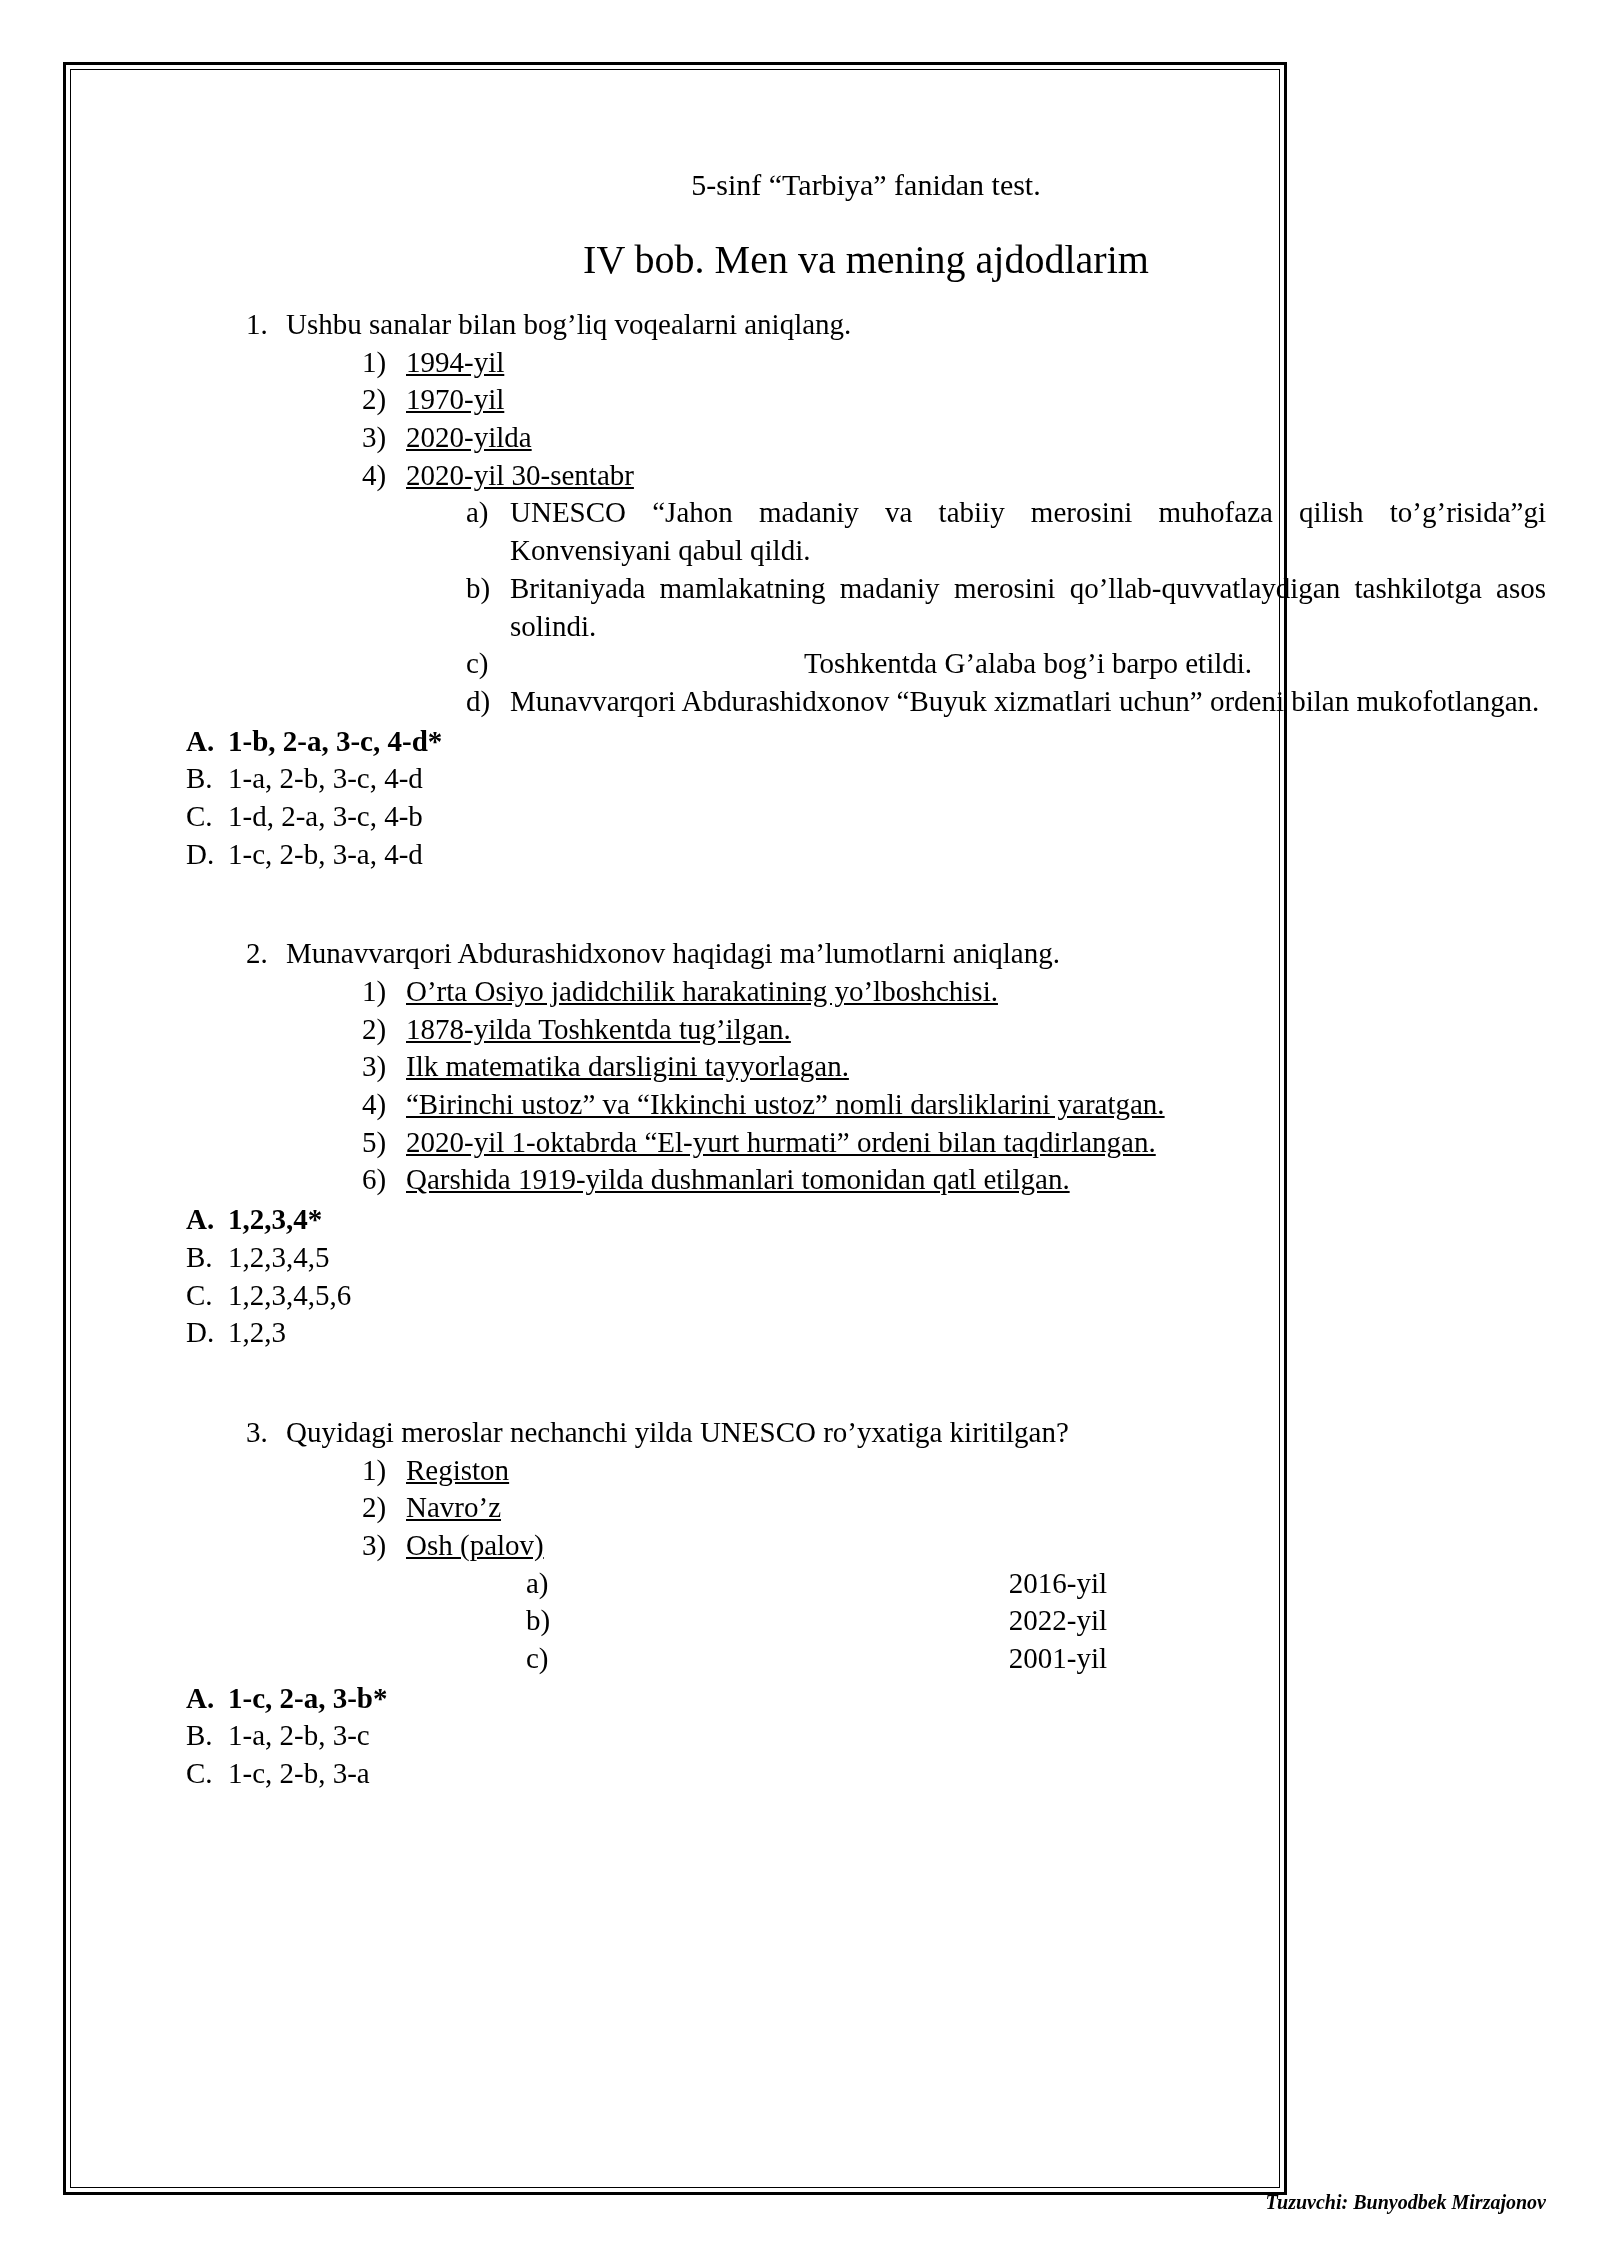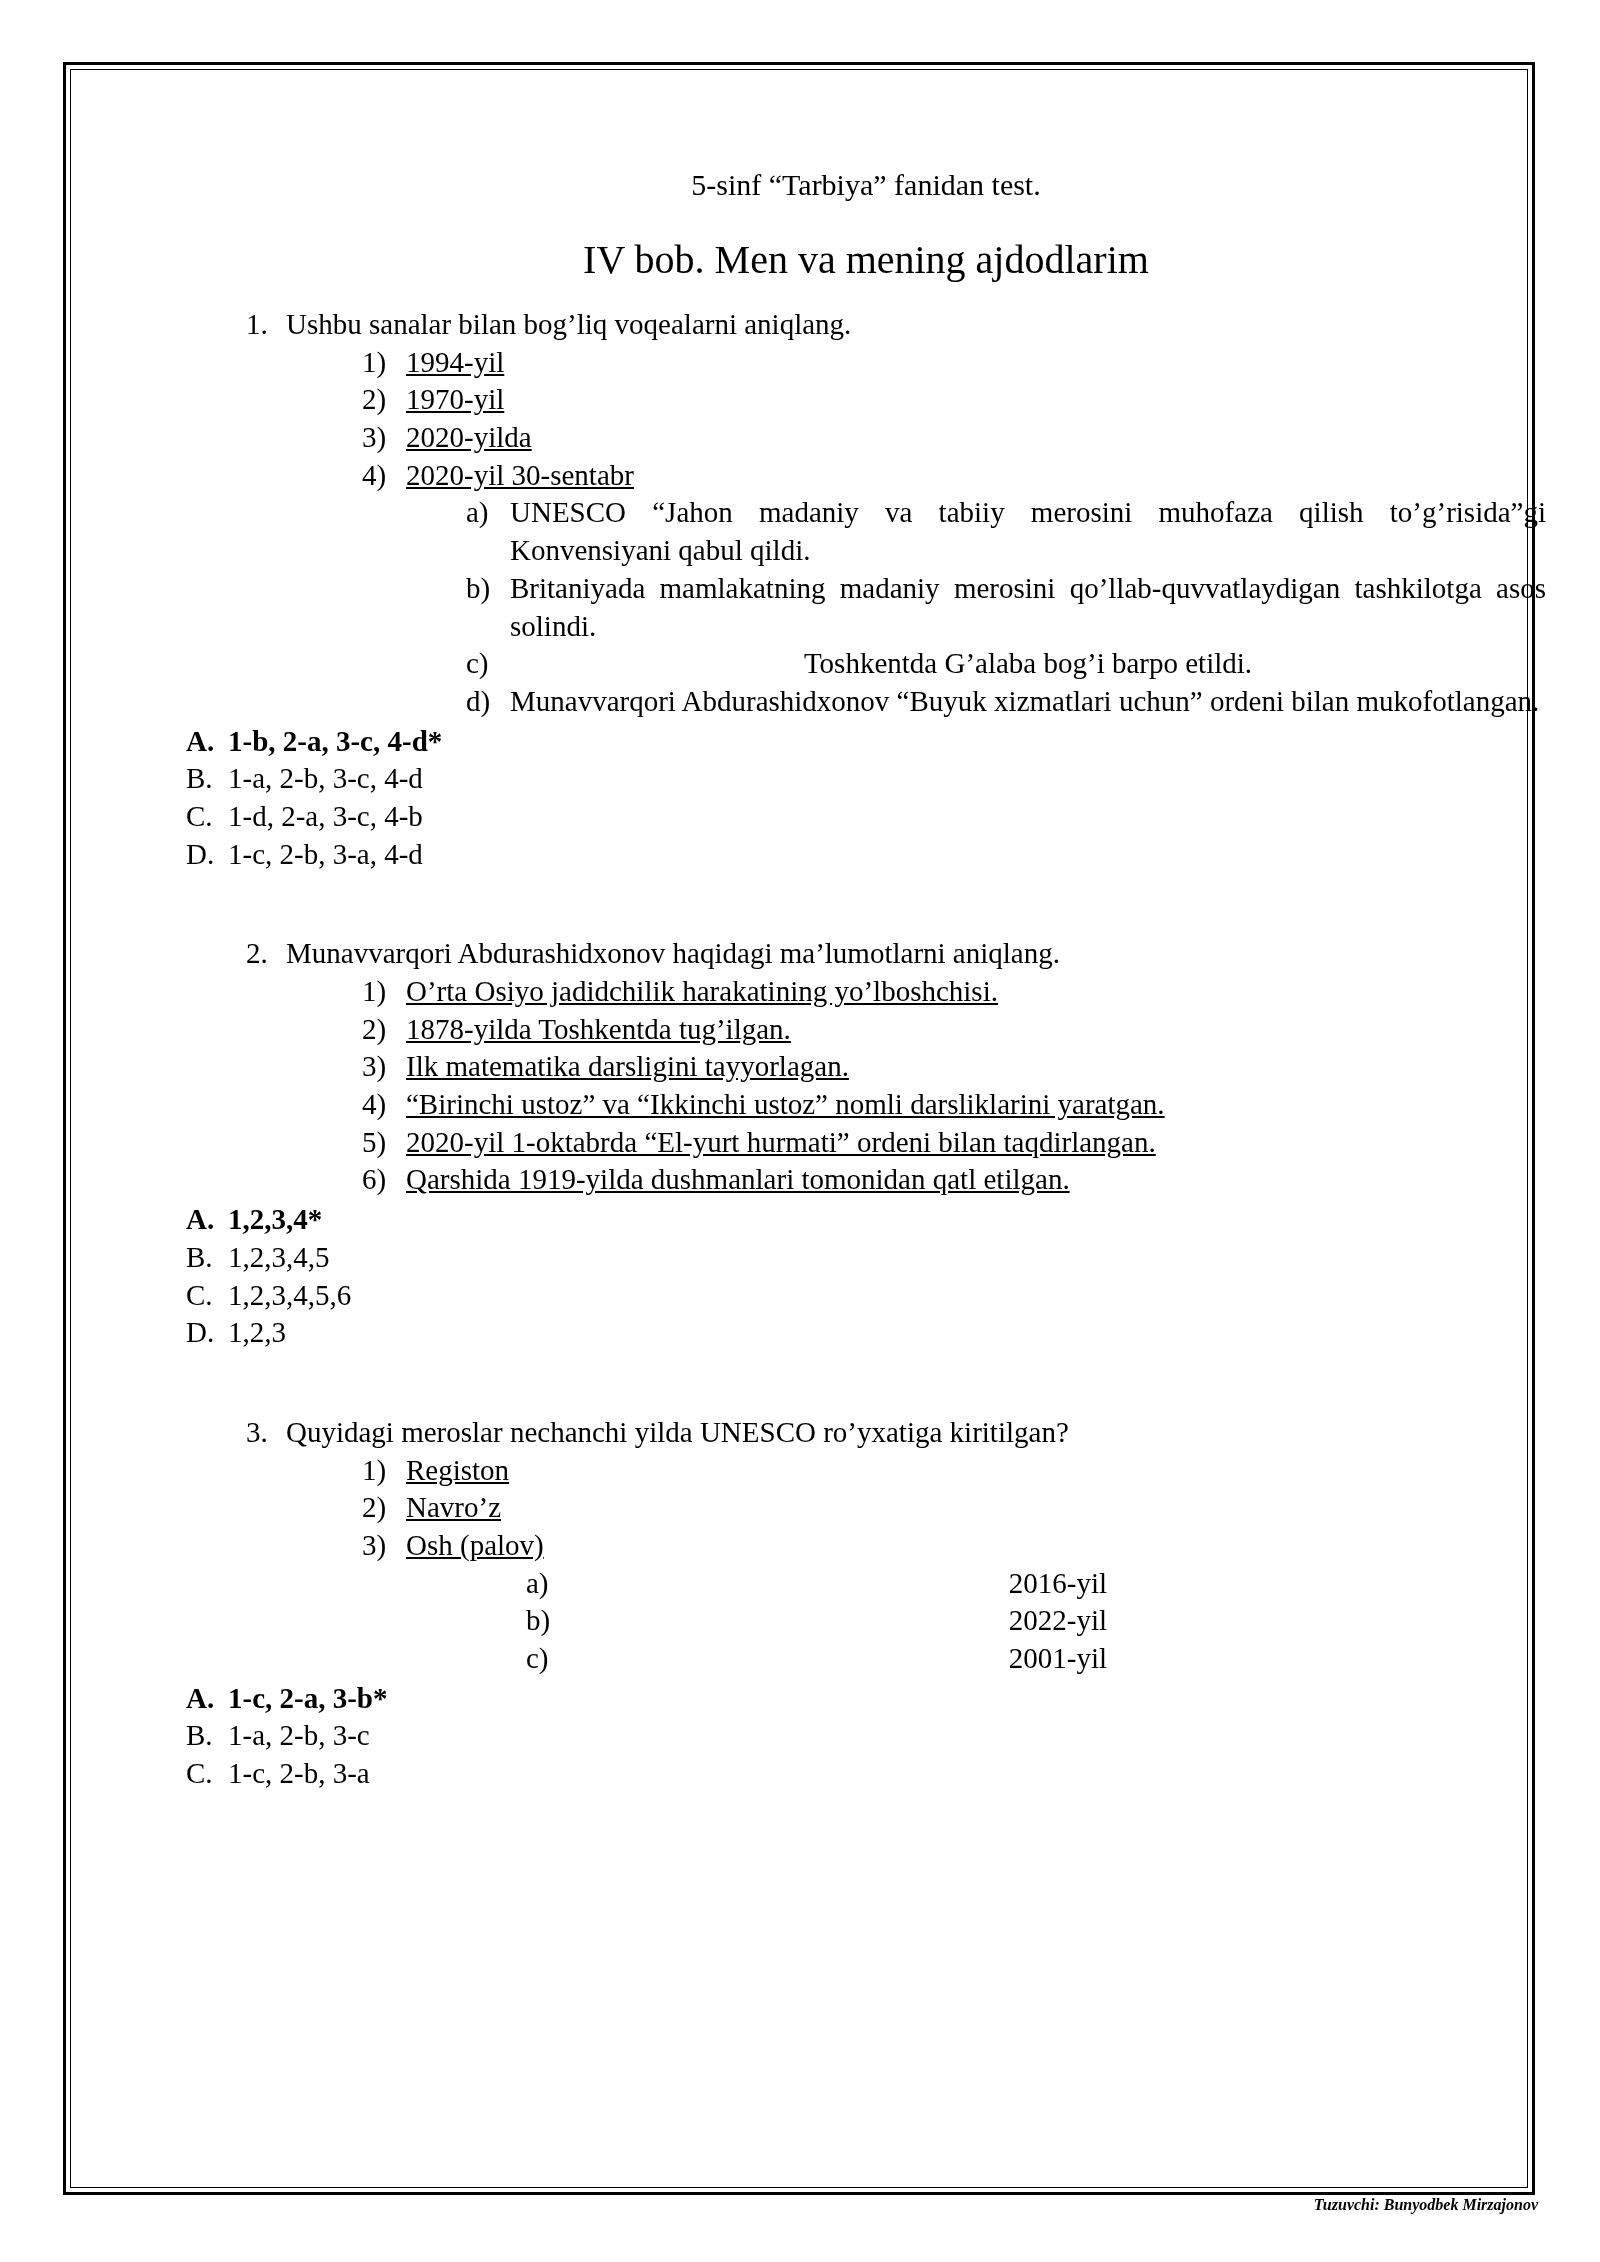--- a/index.html
+++ b/index.html
@@ -14,21 +14,21 @@
     color: #000000;
     position: relative;
     overflow: hidden;
   }
 
   
   .page-frame {
     position: absolute;
     left: 63px;
     top: 62px;
-    width: 1472px;
+    width: 1224px;
     height: 2133px;
     border: 3px solid #000;
     box-sizing: border-box;
   }
   .page-frame-inner {
     position: absolute;
     left: 4px;
     top: 4px;
     right: 4px;
     bottom: 4px;
@@ -148,23 +148,23 @@
   .answer-text {
     flex: 1 1 auto;
   }
   .answer-line.correct {
     font-weight: bold;
   }
 
   
   .footer {
     position: absolute;
-    right: 8px;
+    right: 0px;
     bottom: 6px;
-    font-size: 16px;
+    font-size: 20px;
     font-weight: bold;
     font-style: italic;
     text-align: right;
   }
 </style>
 </head>
 <body>
 
 <div class="page-frame">
   <div class="page-frame-inner"></div>

